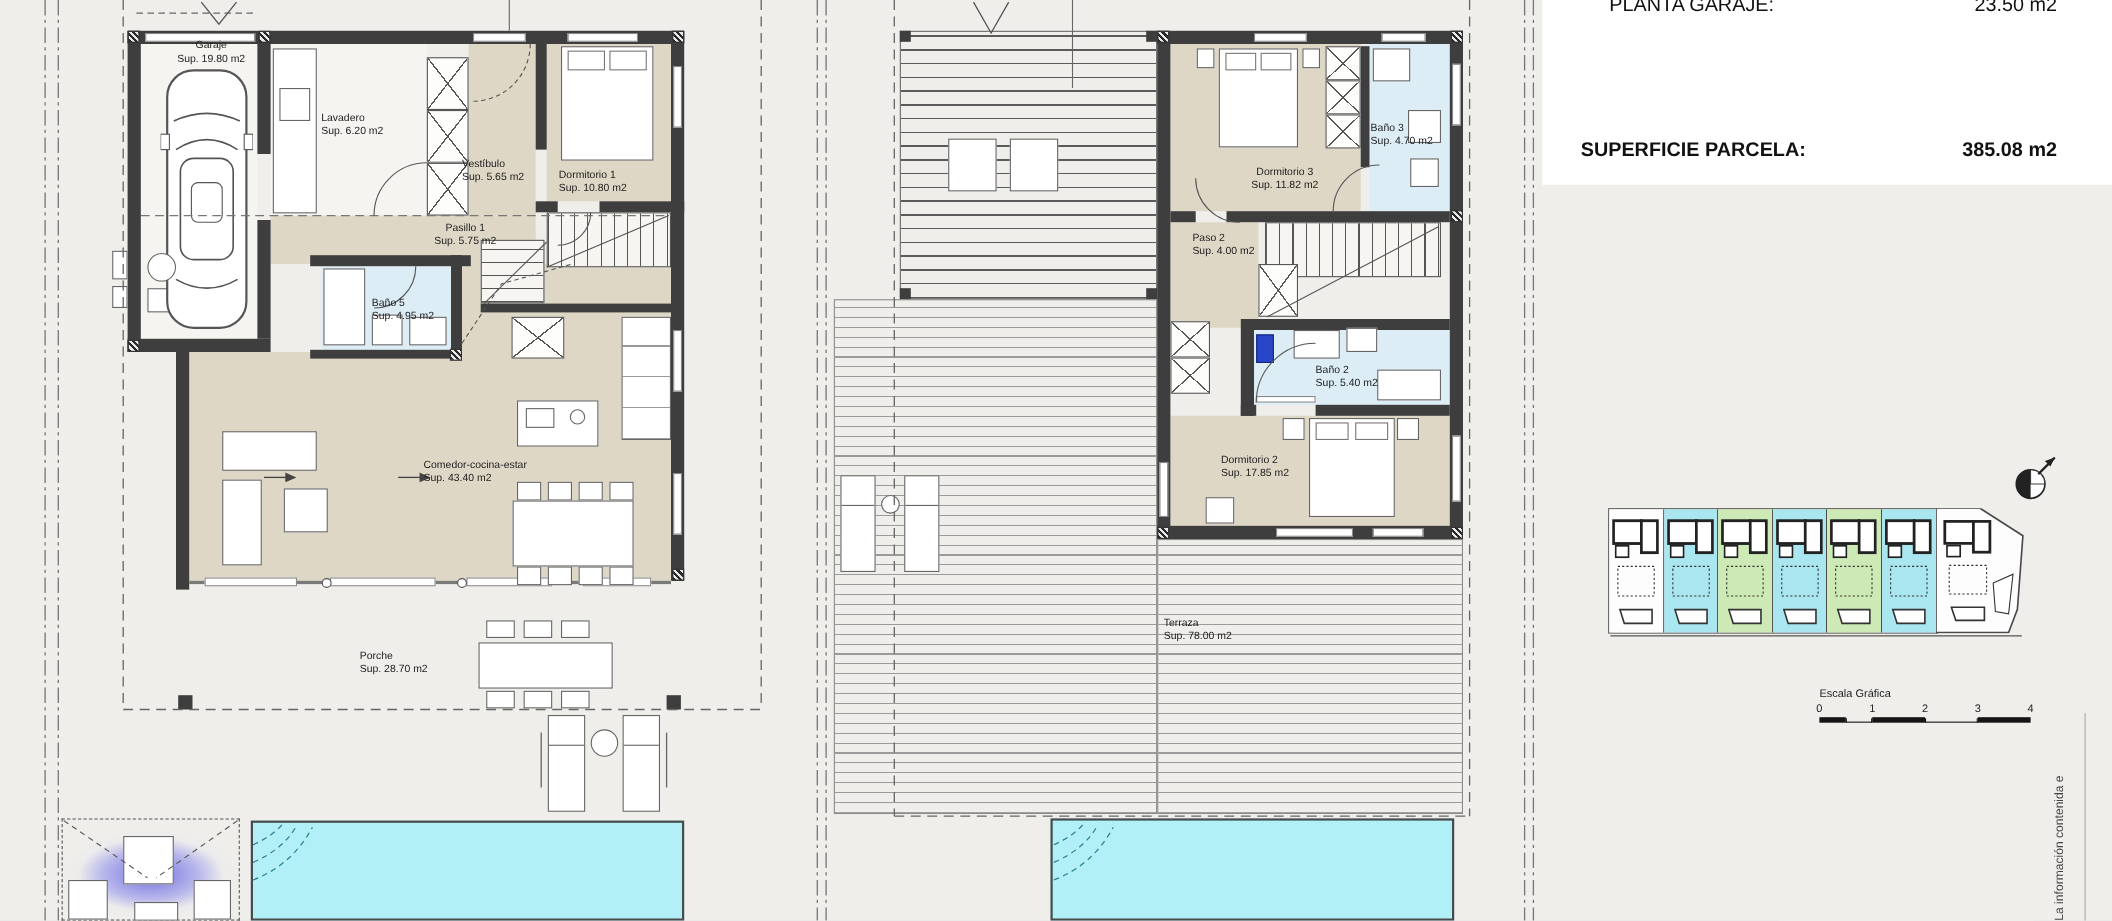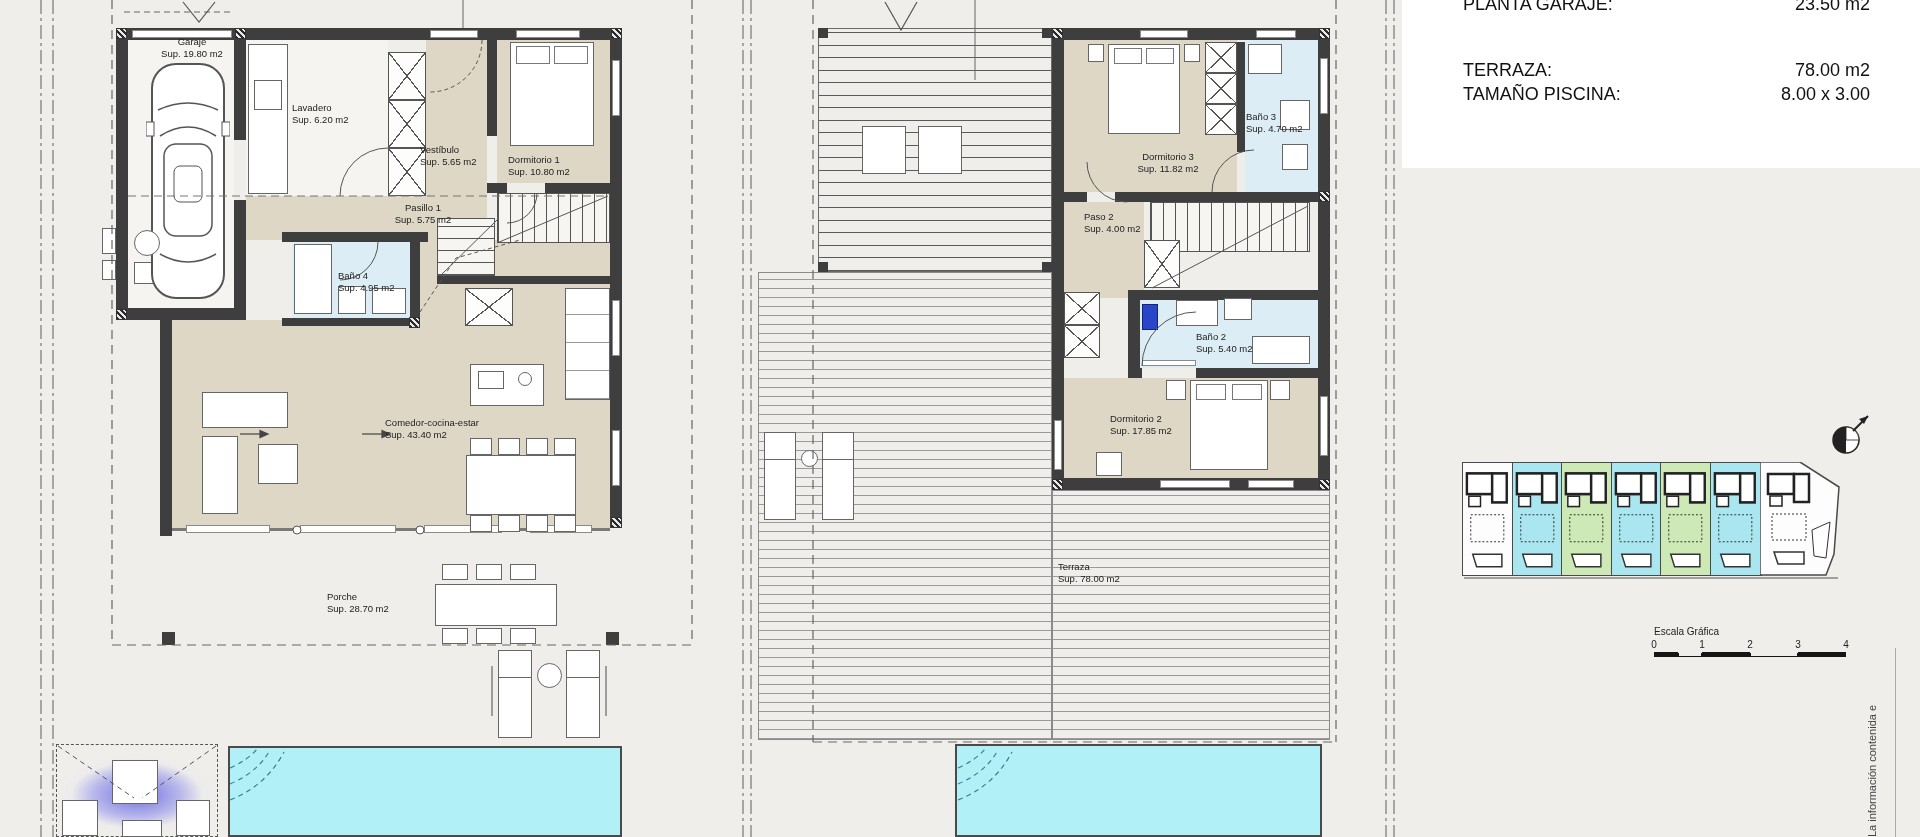--- a/index.html
+++ b/index.html
@@ -198,21 +198,21 @@
     </div>
   <div class="label" style="left:508px;top:154px;width:90px;">
     <span>Dormitorio 1</span>
       <span>Sup. 10.80 m2</span>
     </div>
   <div class="label" style="left:388px;top:202px;width:70px;text-align:center;">
     <span>Pasillo 1</span>
       <span>Sup. 5.75 m2</span>
     </div>
   <div class="label" style="left:338px;top:270px;width:64px;">
-    <span>Baño 4</span>
+    <span>Baño 5</span>
       <span>Sup. 4.95 m2</span>
     </div>
   <div class="label" style="left:385px;top:417px;width:120px;">
     <span>Comedor-cocina-estar</span>
       <span>Sup. 43.40 m2</span>
     </div>
   <div class="label" style="left:327px;top:591px;width:70px;">
     <span>Porche</span>
       <span>Sup. 28.70 m2</span>
     </div>
@@ -317,27 +317,23 @@
     </div>
   <div class="label" style="left:1058px;top:561px;width:70px;">
     <span>Terraza</span>
       <span>Sup. 78.00 m2</span>
     </div>
 
   <div class="trow" style="top:-6px;">
     <span class="tl">PLANTA GARAJE:</span>
     <span class="tv">23.50 m2</span>
     </div>
-  <div class="trow" style="top:60px;">
-    <span class="tl">TERRAZA:</span>
-    <span class="tv">78.00 m2</span>
-    </div>
-  <div class="trow" style="top:84px;">
-    <span class="tl">TAMAÑO PISCINA:</span>
-    <span class="tv">8.00 x 3.00</span>
+  <div class="trow bold" style="top:126px;">
+    <span class="tl">SUPERFICIE PARCELA:</span>
+    <span class="tv">385.08 m2</span>
     </div>
 
   <div id="site-plan">
     <div class="unit" data-color="neutral">
       <svg viewBox="0 0 50 108" preserveAspectRatio="none">
         <rect x="4" y="10" width="26" height="20" fill="#fff" stroke="#222" stroke-width="2.5"></rect>
           <rect x="30" y="10" width="15" height="28" fill="#fff" stroke="#222" stroke-width="2.5"></rect>
           <rect x="6" y="32" width="12" height="10" fill="#fff" stroke="#222" stroke-width="1.5"></rect>
           <rect x="8" y="50" width="34" height="26" fill="none" stroke="#333" stroke-width="1" stroke-dasharray="2 2"></rect>
           <path d="M10,88 h30 v12 h-26 z" fill="#fff" stroke="#333" stroke-width="1.5"></path>

